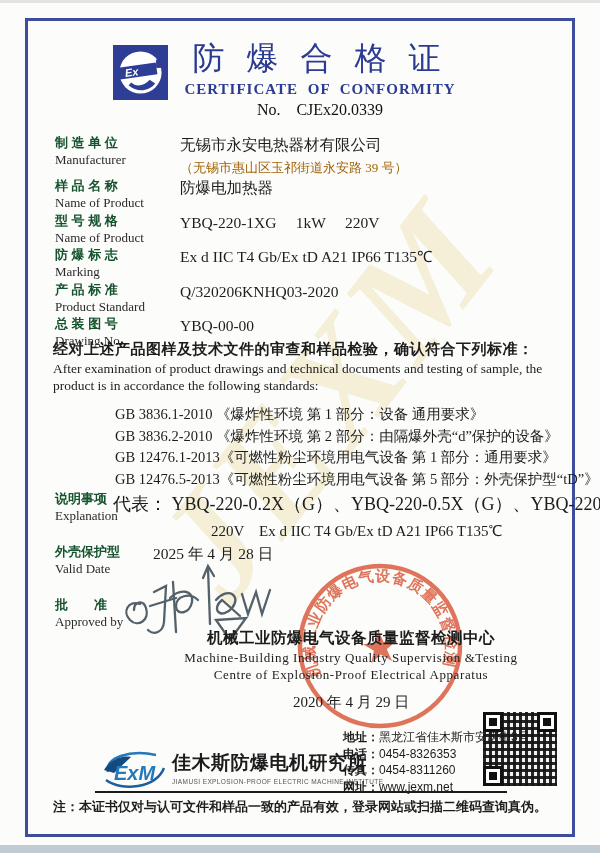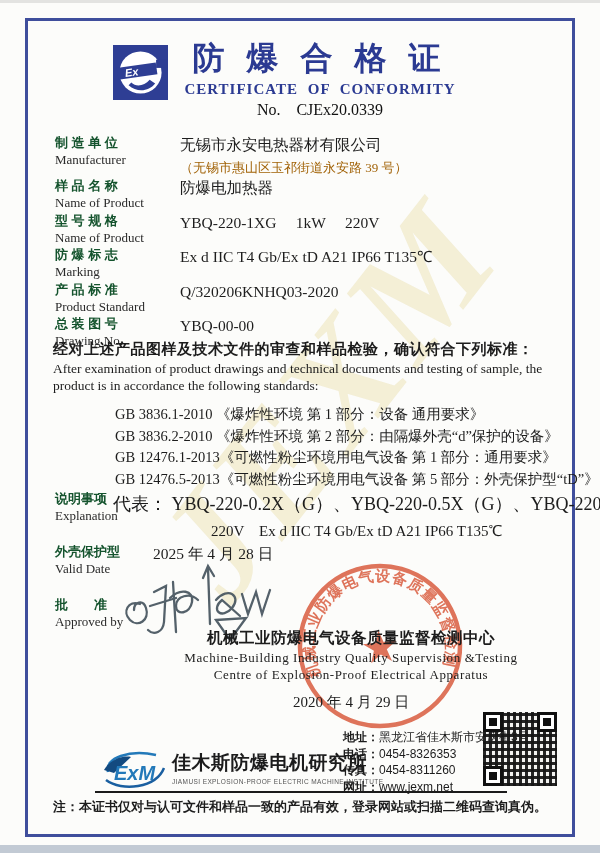--- a/index.html
+++ b/index.html
@@ -18,21 +18,21 @@
     position:absolute; left:120px; top:520px;
     font-size:155px; font-weight:bold; font-style:italic;
     color:rgba(236,226,178,0.50);
     transform:rotate(-52deg); transform-origin:left top;
     letter-spacing:6px; white-space:nowrap; pointer-events:none;
   }
   
   .ex-logo { position:absolute; left:113px; top:45px; }
   .title-block { position:absolute; left:150px; top:40px; width:340px; text-align:center; }
   .title-cn {
-    font-size:32px; font-weight:bold; color:#2b3a92;
+    font-size:32px; font-weight:normal; color:#2b3a92;
     letter-spacing:7px; line-height:1.15; white-space:nowrap;
   }
   .title-en {
     margin-top:4px; font-size:15px; font-weight:bold; color:#2b3a92;
     letter-spacing:1px; word-spacing:5px;
   }
   .cert-no { margin-top:3px; font-size:16px; color:#111; }
   .cert-no .no-label { margin-right:16px; }
   
   .row { position:absolute; left:55px; right:38px; display:flex; }

